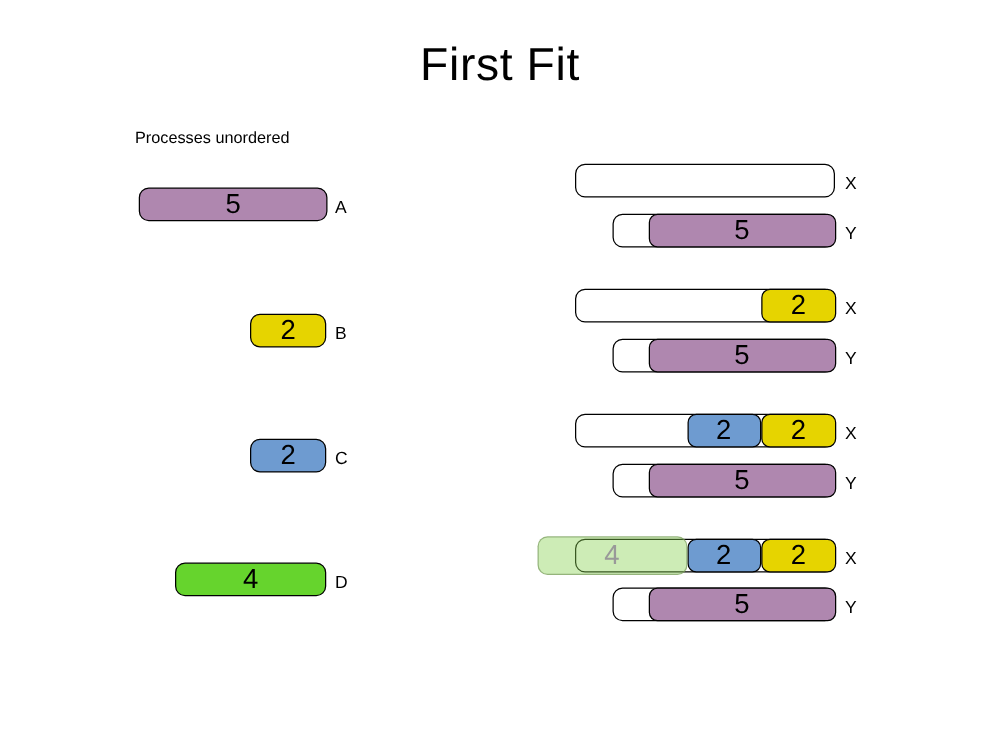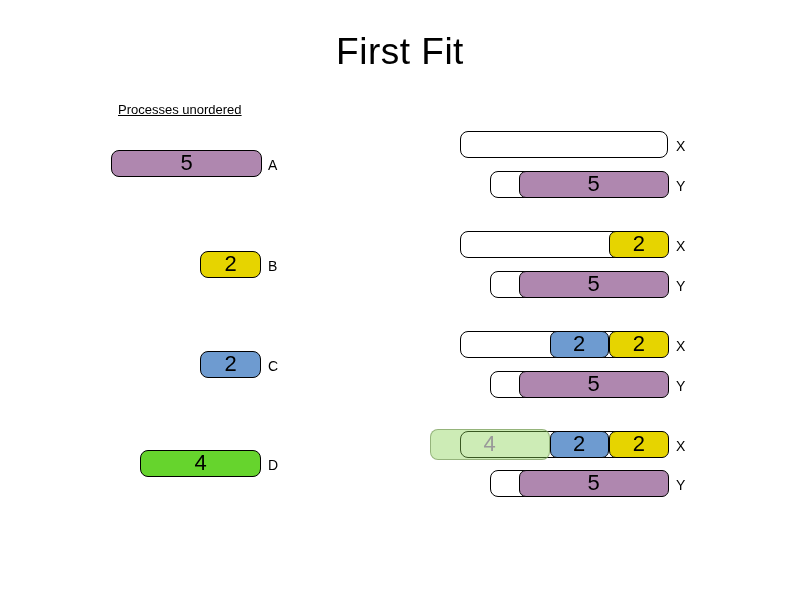--- a/index.html
+++ b/index.html
@@ -4,21 +4,21 @@
 <style>
   html,body { margin:0; padding:0; background:#ffffff; }
   .page {
     position:relative; width:800px; height:600px; background:#ffffff;
     font-family:"Liberation Sans", sans-serif; color:#000; overflow:hidden;border-radius:18px;
   }
   .title {
     position:absolute; left:0; top:31px; width:800px;
     text-align:center; font-size:37px; letter-spacing:0.5px;
   }
-  .heading { position:absolute; left:118px; top:102px; font-size:13px;text-decoration:underline; }
+  .heading { position:absolute; left:108px; top:102px; font-size:13px; }
 
   
   .pblock {
     position:absolute; height:27px; box-sizing:border-box;
     border:1.5px solid #000; border-radius:8px;
     text-align:center; font-size:22px; line-height:23px;
   }
   .plabel { position:absolute; left:268px; font-size:14px; }
 
   

